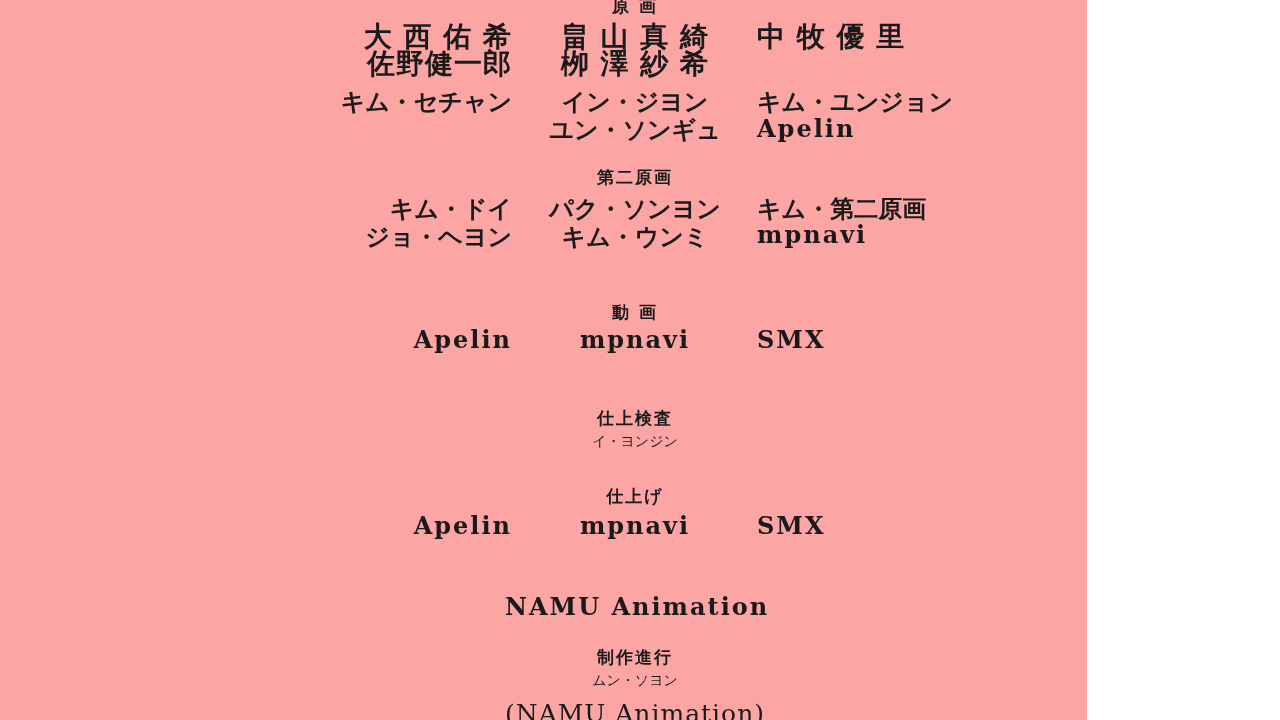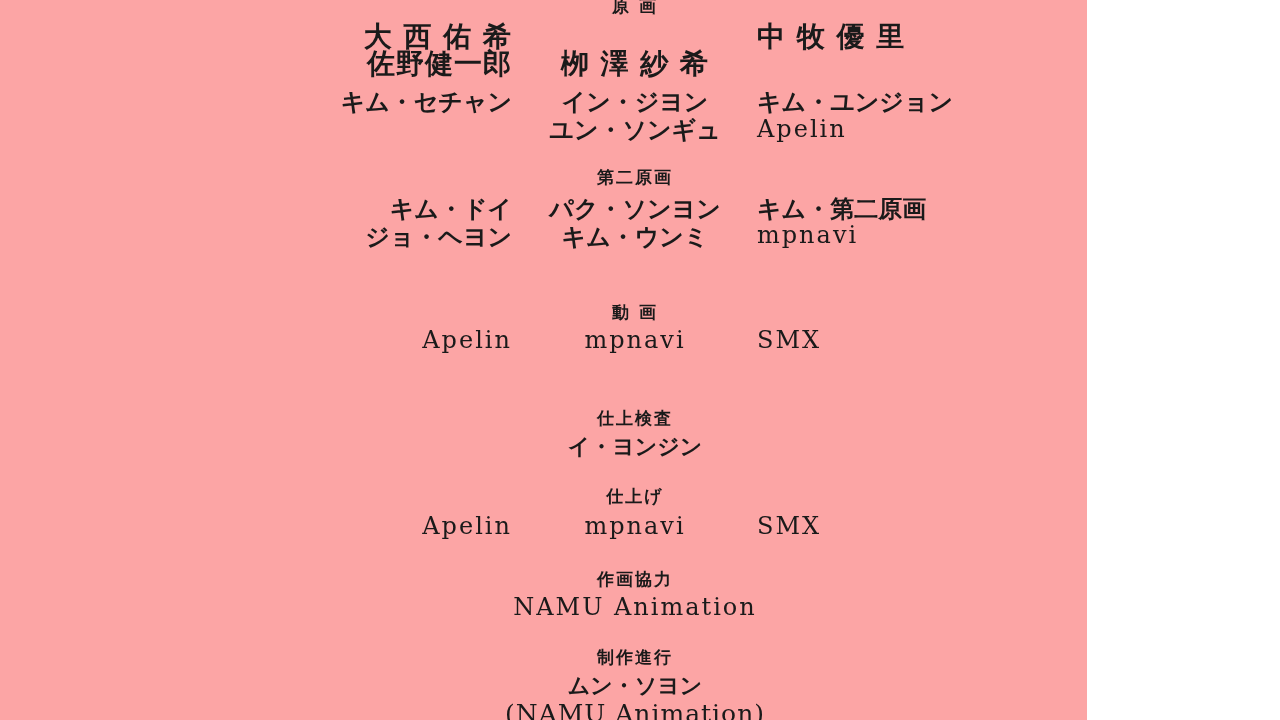--- a/index.html
+++ b/index.html
@@ -51,42 +51,43 @@
   .kanji {
     font-size: 28px;
     font-weight: 700;
     letter-spacing: 1px;
   }
   .kata {
     font-size: 24px;
     font-weight: 700;
   }
   .kata-lg {
-    font-size: 22px;
-    font-weight: 700;
+    font-size: 14px;
+    font-weight: 400;
   }
   .latin {
     font-size: 24px;
-    font-weight: 400;
+    font-weight: 700;
     letter-spacing: 2px;
   }
   .latin-sm {
     font-size: 25px;
     font-weight: 500;
     letter-spacing: 1px;
   }
 </style>
 </head>
 <body>
 
 <div class="screen">
 
   <div class="abs hdr" style="top:-3px">原 画</div>
 
   <div class="abs c1 kanji" style="top:22px">大 西 佑 希</div>
+  <div class="abs c2 kanji" style="top:22px">畠 山 真 綺</div>
   <div class="abs c1 kanji" style="top:49px">佐野健一郎</div>
 
   <div class="abs c3 kanji" style="top:22px">中 牧 優 里</div>
   <div class="abs c2 kanji" style="top:49px">栁 澤 紗 希</div>
 
   <div class="abs c1 kata" style="top:89px">キム・セチャン</div>
   <div class="abs c2 kata" style="top:89px">イン・ジヨン</div>
   <div class="abs c3 kata" style="top:89px">キム・ユンジョン</div>
 
   <div class="abs c2 kata" style="top:117px">ユン・ソンギュ</div>
@@ -111,21 +112,20 @@
   <div class="abs hdr" style="top:409px">仕上検査</div>
 
   <div class="abs c2 kata-lg" style="top:434px">イ・ヨンジン</div>
 
   <div class="abs hdr" style="top:487px">仕上げ</div>
 
   <div class="abs c1 latin" style="top:513px">Apelin</div>
   <div class="abs c2 latin" style="top:513px">mpnavi</div>
   <div class="abs c3 latin" style="top:513px">SMX</div>
 
-  <div class="abs hdr" style="top:570px">作画協力</div>
 
   <div class="abs c2 latin" style="top:594px">NAMU Animation</div>
 
   <div class="abs c2 kata-lg" style="top:673px">ムン・ソヨン</div>
 
   <div class="abs hdr" style="top:648px">制作進行</div>
   <div class="abs c2 latin-sm" style="top:700px">(NAMU Animation)</div>
 
 </div>
 

